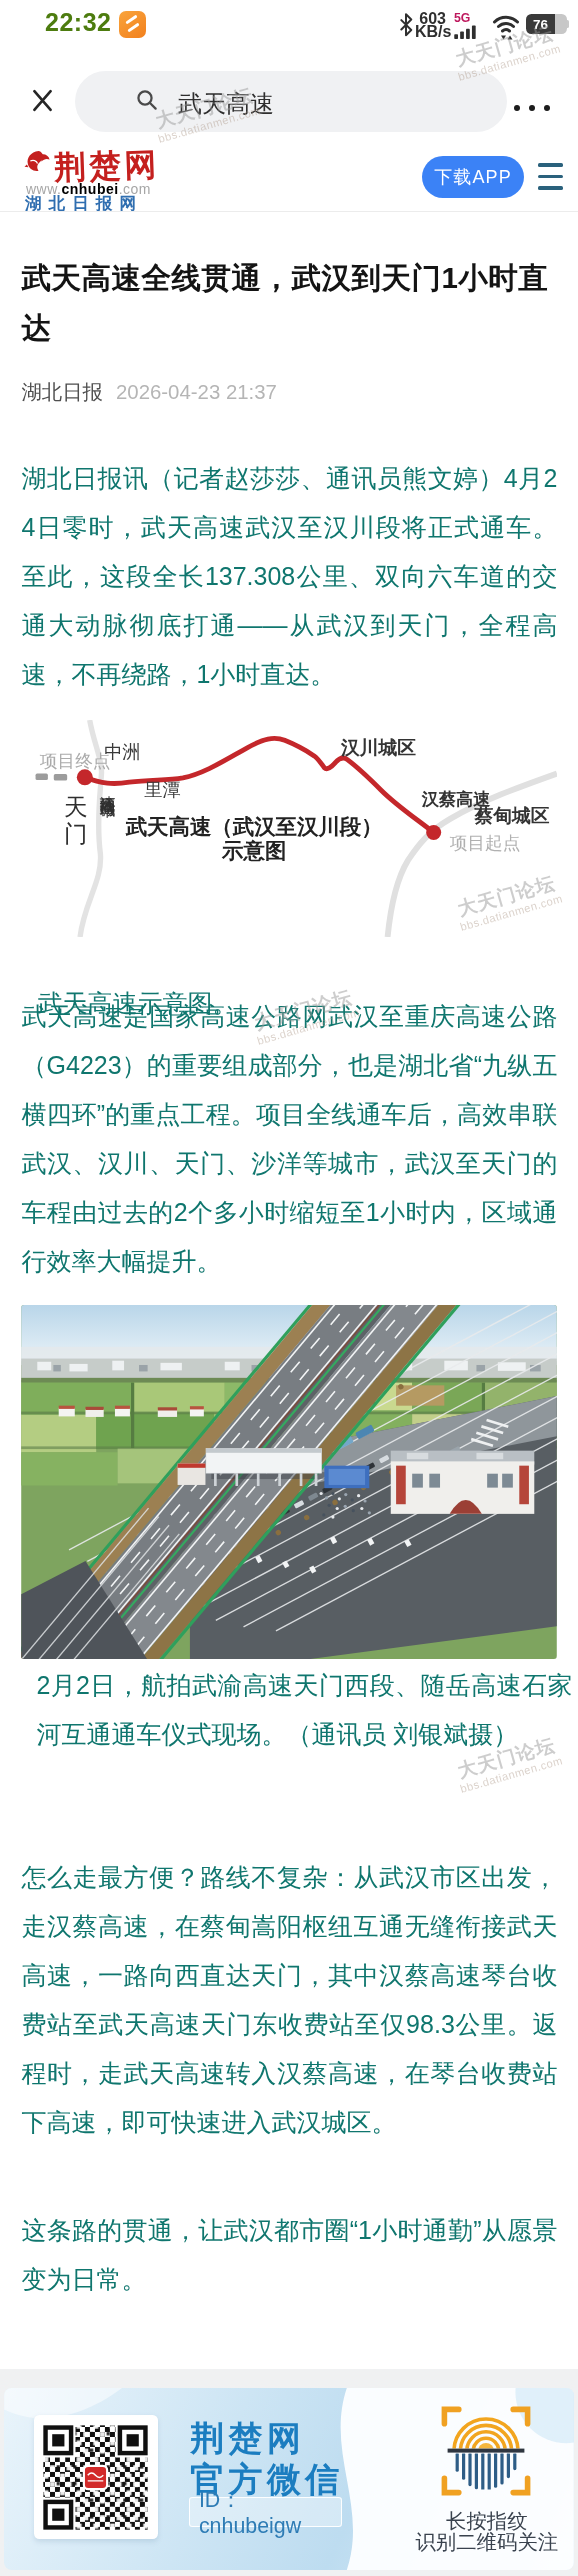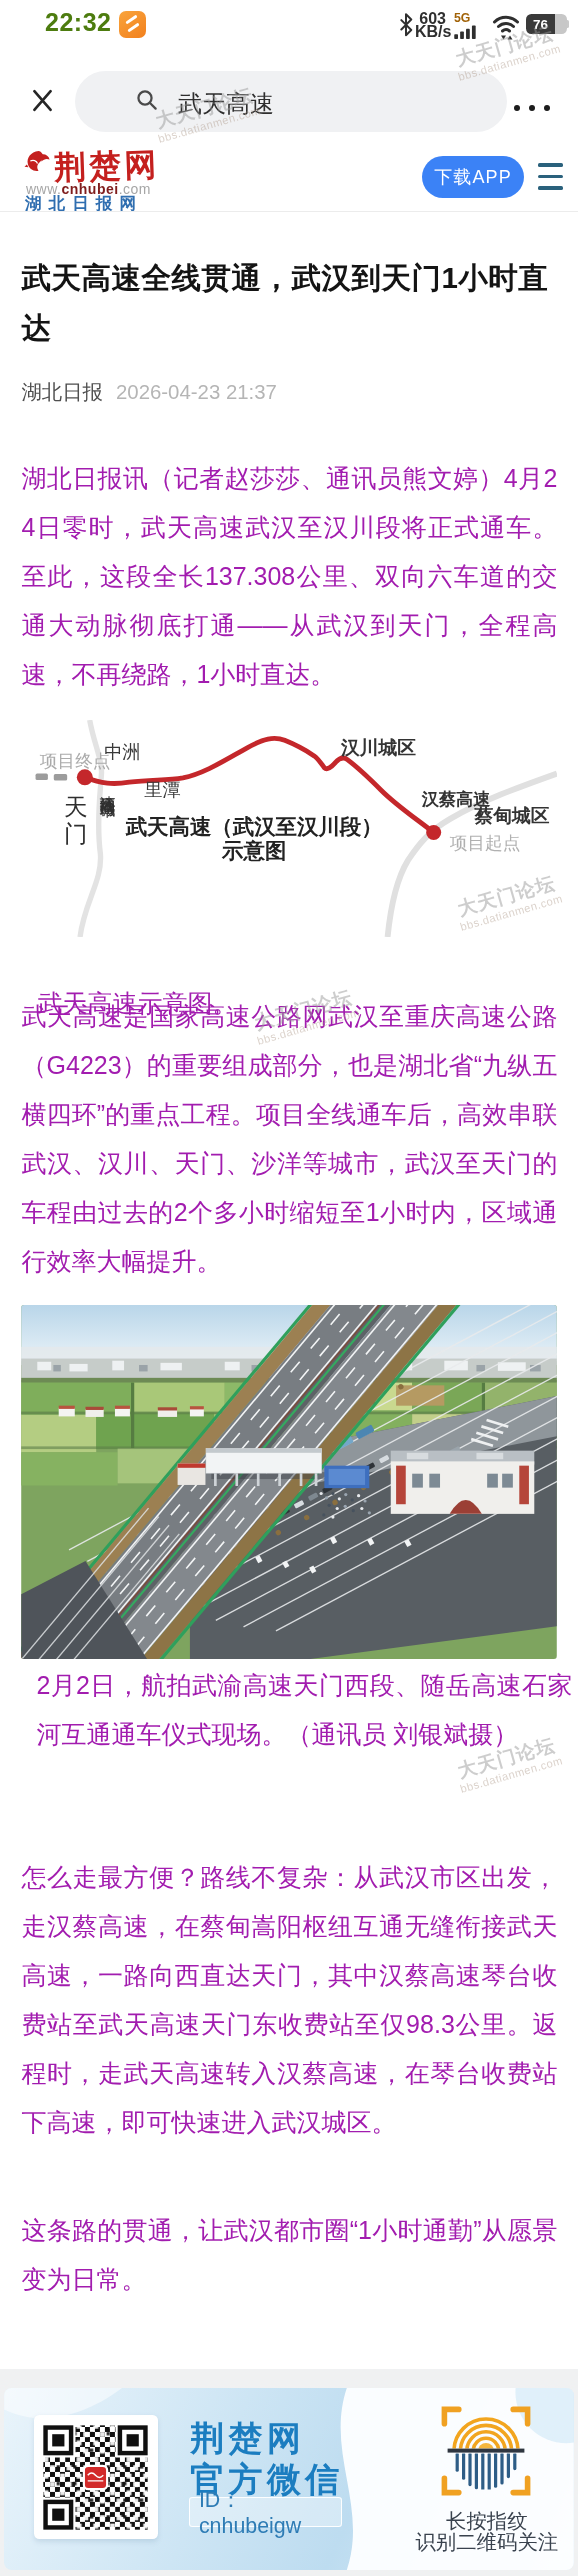--- a/index.html
+++ b/index.html
@@ -5,41 +5,41 @@
   html,body{margin:0;padding:0;}
   body{width:579px;height:2576px;position:relative;background:#ffffff;
        font-family:"Liberation Sans", sans-serif;overflow:hidden;}
   .abs{position:absolute;}
   
   .time{left:45px;top:7.5px;font-size:25px;font-weight:700;color:#4d7c0f;letter-spacing:0.5px;}
   .appicon{left:119px;top:10.7px;width:27px;height:27px;border-radius:7px;
            background:linear-gradient(145deg,#f9a43c,#f2801d);}
   .appicon i{position:absolute;background:#fff;width:13px;height:3.2px;border-radius:1.6px;transform:rotate(-35deg);}
   .speed{left:415px;top:11.8px;font-size:16px;line-height:13px;font-weight:700;color:#2f2f2f;text-align:right;width:31px;}
-  .fiveg{left:454px;top:10.7px;font-size:12.3px;font-weight:700;color:#a16207;}
+  .fiveg{left:454px;top:10.7px;font-size:12.3px;font-weight:700;color:#be185d;}
   
   .pill{left:75px;top:71px;width:432px;height:61px;border-radius:30.5px;background:#f0f1f3;}
   .query{left:178px;top:88px;font-size:24px;color:#2e2e2e;}
   .dots{left:514px;top:105px;display:flex;gap:9px;}
   .dots i{width:5.9px;height:5.9px;border-radius:50%;background:#1c1c1c;}
   
   .brand{left:54px;top:145px;font-family:"Liberation Serif",serif;font-weight:700;
          font-size:32px;color:#c4201e;transform:rotate(-2deg);letter-spacing:3.2px;}
   .urlline{left:26px;top:181px;font-size:14px;color:#a6a6a6;letter-spacing:0.5px;}
-  .urlline b{color:#7f1d1d;margin-top:8px;}
+  .urlline b{color:#000000;margin-top:8px;}
   .subtitle{left:25px;top:193px;font-size:16.6px;color:#2f6eb0;letter-spacing:7px;font-weight:700;}
   .dl{left:422px;top:156px;width:102px;height:42px;border-radius:21px;background:#3b82f6;color:#fff;
       font-size:18px;display:flex;align-items:center;justify-content:center;letter-spacing:1.1px;}
   .burger div{width:25px;height:3.7px;border-radius:1.6px;background:#2a617c;margin-bottom:8px;}
   .hr1{left:0;top:211px;width:579px;height:1.1px;background:#ececec;}
   
   .title{left:21.4px;top:253px;width:536px;font-size:29.5px;line-height:50px;font-weight:700;color:#141414;letter-spacing:0.5px;}
   .byline{left:21.4px;top:378px;font-size:20.4px;color:#4f4f4f;}
   .byline span.date{color:#b5b5b5;margin-left:13px;}
-  .para{left:21.4px;width:536px;font-size:25px;line-height:49px;color:#a21caf;
+  .para{left:21.4px;width:536px;font-size:25px;line-height:49px;color:#0f766e;
         text-align:justify;word-break:break-all;}
   
   .wm{transform:rotate(-16deg);text-align:center;pointer-events:none;z-index:50;}
   .wm .l1{font-size:19px;font-weight:700;color:rgba(150,150,150,.48);letter-spacing:1.1px;}
   .wm .l2{font-size:11.2px;color:rgba(175,155,140,.45);margin-top:-2.1px;letter-spacing:0.5px;}
   
   .footerbg{left:0;top:2369px;width:579px;height:207px;background:#f0f1f2;}
   .card{left:4.3px;top:2388px;width:570px;height:182px;border-radius:7.5px;overflow:hidden;
         background:linear-gradient(115deg,#e9f4fb 0%,#cde5f4 38%,#bddcf0 62%,#e2f0f9 100%);}
   .qrbox{left:29.5px;top:27px;width:124px;height:124px;background:#fff;border-radius:5.4px;

